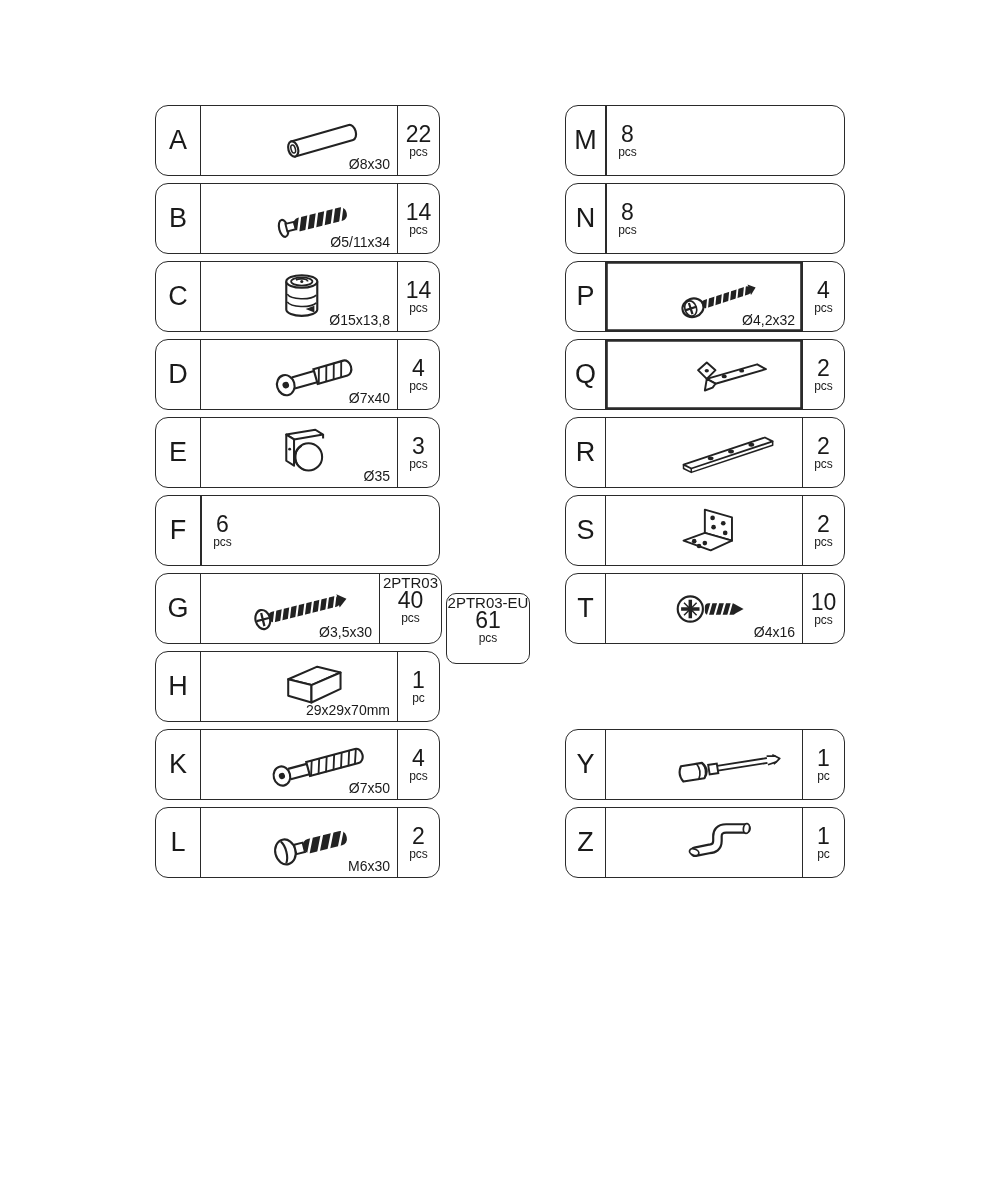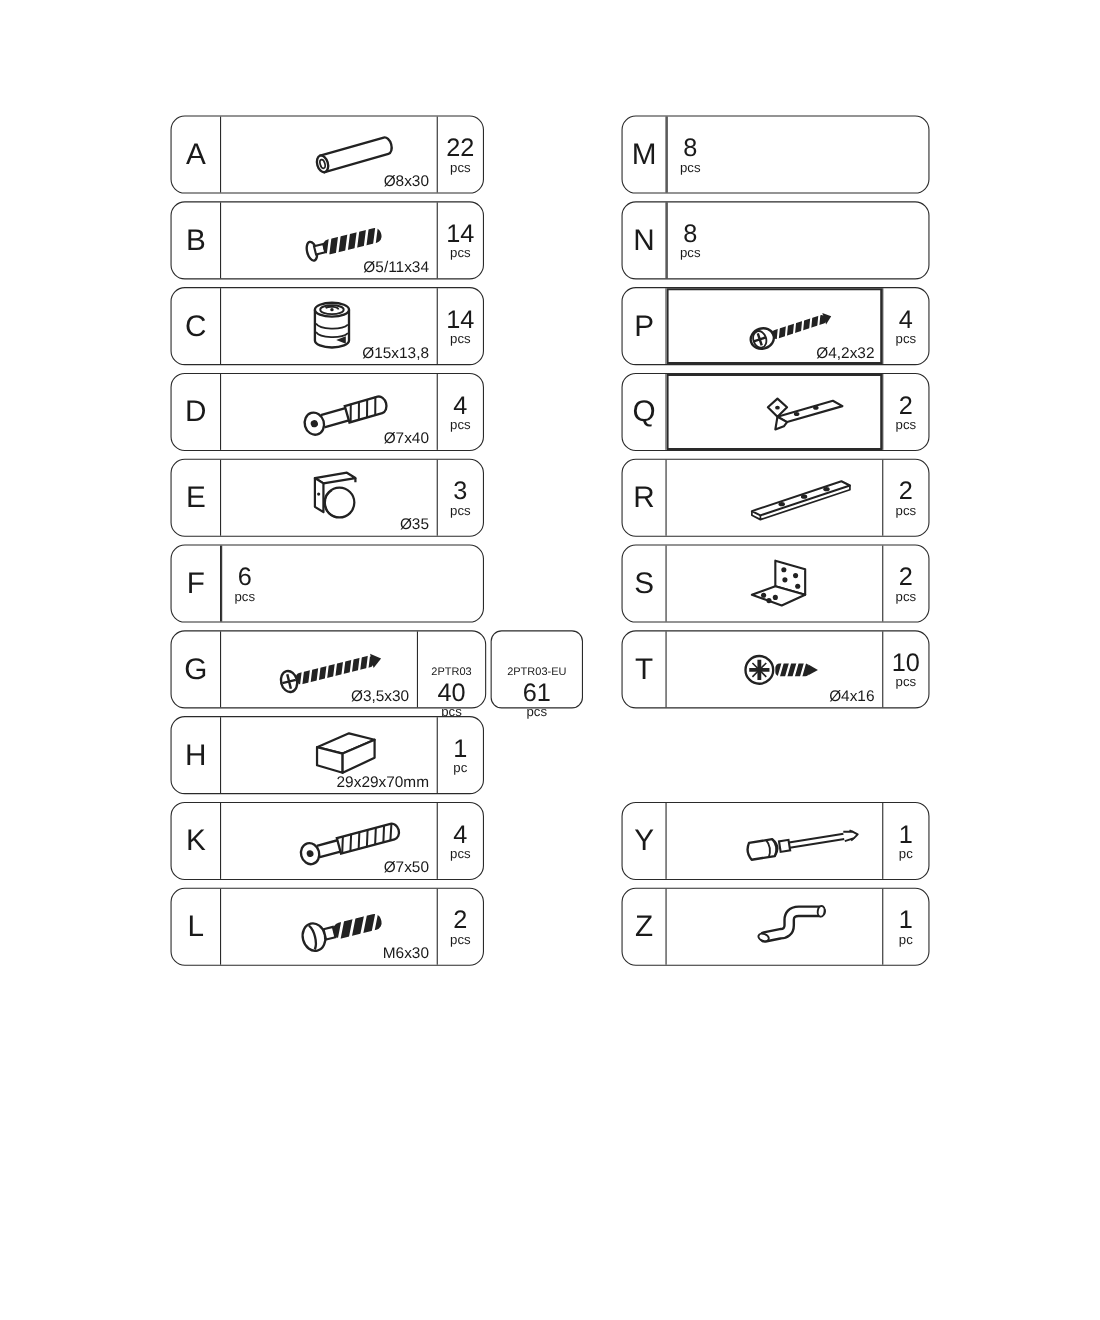--- a/index.html
+++ b/index.html
@@ -25,21 +25,21 @@
     position:absolute;right:7px;bottom:3px;font-size:14px;line-height:15px;
     white-space:nowrap;
   }
   .qty{
     width:42px;flex:0 0 42px;border-left:1.7px solid #2a2a2a;
     display:flex;flex-direction:column;align-items:center;justify-content:center;
   }
   .qty .num{font-size:23px;line-height:23px;}
   .qty .unit{font-size:12px;line-height:13px;}
   .qty.variant{width:62px;flex:0 0 62px;justify-content:flex-start;padding-top:2px;}
-  .qty .vcode{font-size:10px;line-height:13px;white-space:nowrap;margin-top:29px;}
+  .qty .vcode{font-size:15px;line-height:13px;white-space:nowrap;}
   .variant-box{justify-content:center;}
   .variant-box .qty{border-left:none;width:100%;flex:1 1 auto;justify-content:flex-start;padding-top:2px;}
   .icon{flex:0 0 auto;width:142px;height:62px;margin-left:4px;}
   #symbols{position:absolute;width:0;height:0;overflow:hidden;}
 </style>
 </head>
 <body>
 
 <svg id="symbols" xmlns="http://www.w3.org/2000/svg" aria-hidden="true">
   <defs>
@@ -309,21 +309,21 @@
         </svg>
       <span class="dim">Ø3,5x30</span>
     </div>
     <div class="cell qty variant">
       <span class="vcode">2PTR03</span>
       <span class="num">40</span>
       <span class="unit">pcs</span>
     </div>
   </div>
 
-  <div class="box variant-box" style="left:446px;top:573px;width:84px;border-radius:10px">
+  <div class="box variant-box" style="left:446px;top:593px;width:84px;border-radius:10px">
     <div class="cell qty">
       <span class="vcode">2PTR03-EU</span>
       <span class="num">61</span>
       <span class="unit">pcs</span>
     </div>
   </div>
 
   <div class="box" style="left:155px;top:651px;width:285px">
     <div class="cell letter">H</div>
     <div class="cell img">

